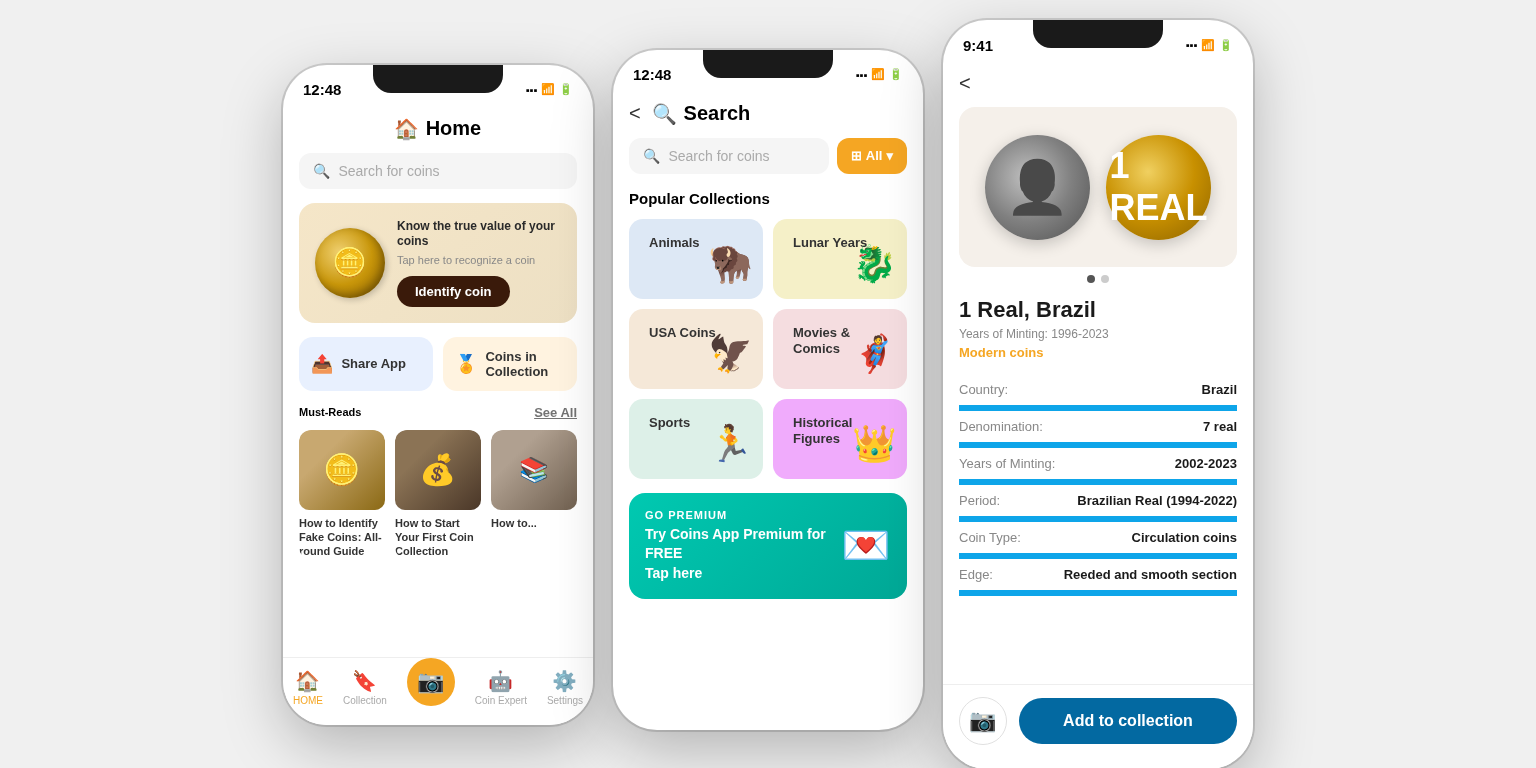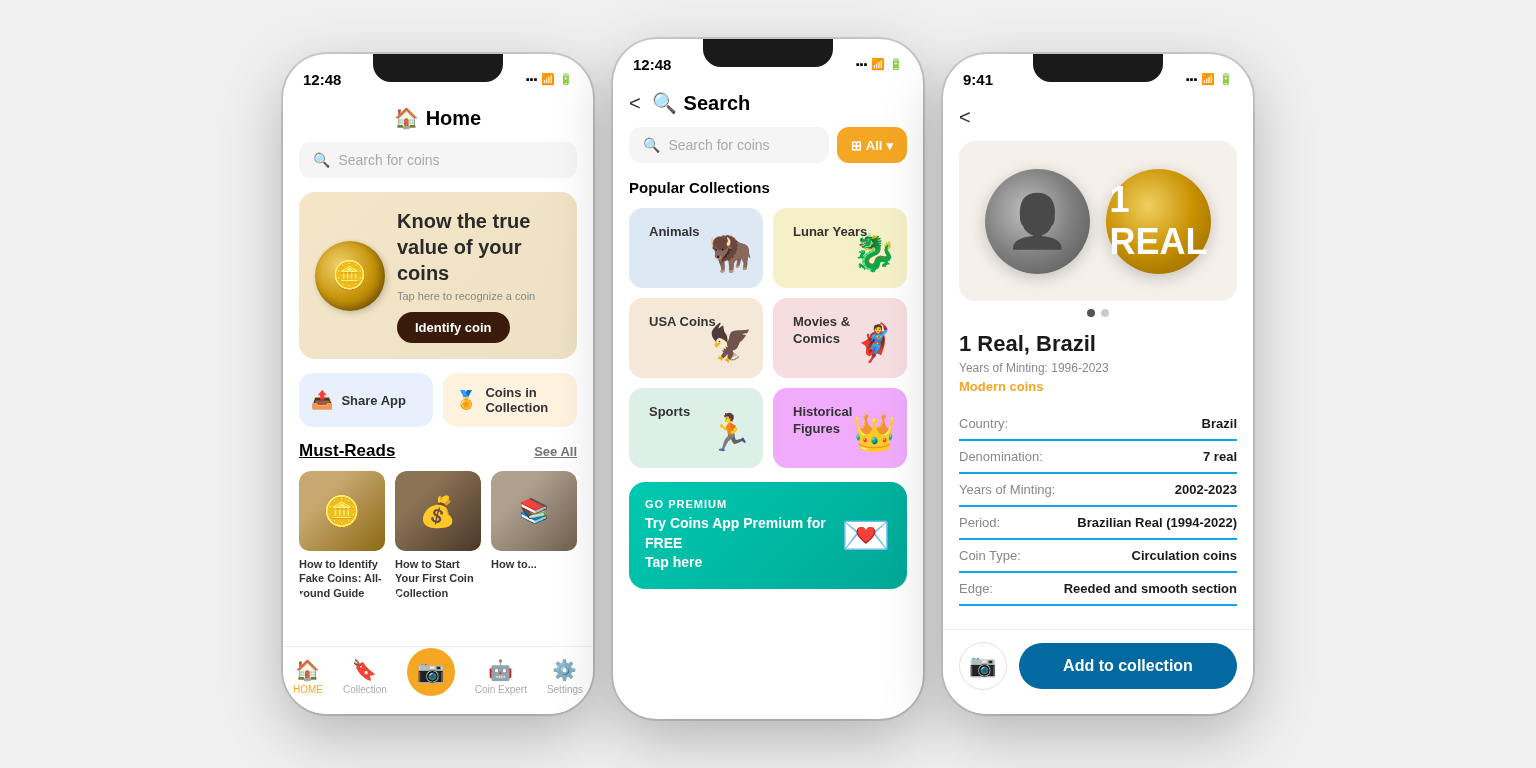--- a/index.html
+++ b/index.html
@@ -21,21 +21,21 @@
     }
     .phone {
       background: #fff;
       border-radius: 44px;
       box-shadow: 0 20px 60px rgba(0,0,0,0.25), 0 0 0 2px #d0d0d0;
       overflow: hidden;
       position: relative;
     }
     .phone-1 { width: 310px; height: 660px; }
     .phone-2 { width: 310px; height: 680px; margin-top: -10px; }
-    .phone-3 { width: 310px; height: 660px; }
+    .phone-3 { width: 310px; height: 749px; }
 
     
     .notch {
       position: absolute;
       top: 0;
       left: 50%;
       transform: translateX(-50%);
       width: 130px;
       height: 28px;
       background: #1a1a1a;
@@ -102,21 +102,21 @@
       border-radius: 50%;
       background: radial-gradient(circle at 35% 35%, #f0d070, #c8960a, #8b6000);
       flex-shrink: 0;
       box-shadow: inset -3px -3px 8px rgba(0,0,0,0.3), 2px 2px 6px rgba(0,0,0,0.2);
       display: flex;
       align-items: center;
       justify-content: center;
       font-size: 28px;
     }
     .hero-text h3 {
-      font-size: 20px;
+      font-size: 12px;
       font-weight: 800;
       color: #2a2a2a;
       line-height: 1.3;
       margin-bottom: 4px;
     }
     .hero-text p {
       font-size: 11px;
       color: #888;
       margin-bottom: 10px;
     }
@@ -148,21 +148,21 @@
       color: #333;
     }
     .action-card.orange { background: #fff3e0; }
     .action-icon { font-size: 18px; }
     .section-header {
       display: flex;
       justify-content: space-between;
       align-items: center;
       margin-bottom: 10px;
     }
-    .section-title { font-size: 17px; font-weight: 700; text-decoration: underline; }
+    .section-title { font-size: 11px; font-weight: 700; }
     .see-all { color: #737373; font-size: 13px; font-weight: 600; text-decoration: underline; }
     .articles-row {
       display: flex;
       gap: 10px;
     }
     .article-card {
       flex: 1;
       border-radius: 12px;
       overflow: hidden;
     }
@@ -362,21 +362,21 @@
     }
     .dot { width: 8px; height: 8px; border-radius: 50%; background: #ccc; }
     .dot.active { background: #555; }
     .coin-detail-title { font-size: 22px; font-weight: 800; color: #1a1a1a; margin-bottom: 4px; }
     .coin-detail-years { font-size: 12px; color: #888; margin-bottom: 4px; }
     .coin-detail-tag { font-size: 13px; color: #f5a623; font-weight: 600; margin-bottom: 14px; }
     .detail-row {
       display: flex;
       justify-content: space-between;
       padding: 8px 0;
-      border-bottom: 2px solid #0ea5e9;
+      border-bottom: 6px solid #0ea5e9;
       font-size: 13px;
     }
     .detail-key { color: #888; }
     .detail-value { font-weight: 700; color: #1a1a1a; text-align: center; margin-left: 8px; }
     .bottom-actions {
       position: absolute;
       bottom: 0; left: 0; right: 0;
       background: #fff;
       padding: 12px 16px 24px;
       display: flex;

